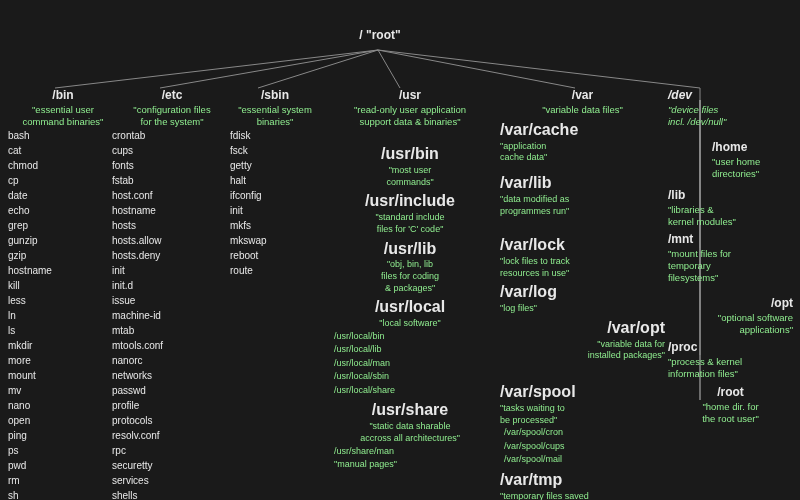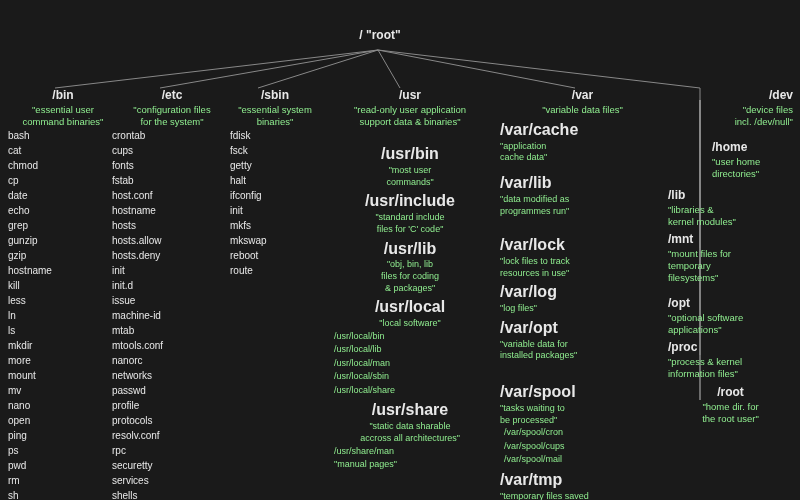--- a/index.html
+++ b/index.html
@@ -158,59 +158,59 @@
         <div class="sub-desc">"data modified as<br>programmes run"</div>
       </div>
       <div style="margin-top:18px;">
         <div class="sub-label">/var/lock</div>
         <div class="sub-desc">"lock files to track<br>resources in use"</div>
       </div>
       <div style="margin-top:3px;">
         <div class="sub-label">/var/log</div>
         <div class="sub-desc">"log files"</div>
       </div>
-      <div style="margin-top:3px;">
+      <div style="margin-top:3px;text-align:right;">
         <div class="sub-label">/var/opt</div>
         <div class="sub-desc">"variable data for<br>installed packages"</div>
       </div>
       <div style="margin-top:20px;">
         <div class="sub-label">/var/spool</div>
         <div class="sub-desc">"tasks waiting to<br>be processed"</div>
         <div class="sub-items">
           /var/spool/cron<br>/var/spool/cups<br>/var/spool/mail
         </div>
       </div>
       <div style="margin-top:3px;">
         <div class="sub-label">/var/tmp</div>
         <div class="sub-desc">"temporary files saved<br>between reboots"</div>
       </div>
     </div>
   </div>
 
-  <div class="node" style="left:668px; top:88px; width:125px; text-align:right;">
+  <div class="node" style="left:668px; top:88px; width:125px; text-align:left;font-style:italic;">
     <div class="label">/dev</div>
     <div class="desc">"device files<br>incl. /dev/null"</div>
   </div>
 
   <div class="node" style="left:668px; top:140px; width:125px; text-align:left;margin-left:44px;">
     <div class="label">/home</div>
     <div class="desc">"user home<br>directories"</div>
   </div>
 
   <div class="node" style="left:668px; top:188px; width:125px; text-align:left;">
     <div class="label">/lib</div>
     <div class="desc">"libraries &amp;<br>kernel modules"</div>
   </div>
 
   <div class="node" style="left:668px; top:232px; width:125px; text-align:left;">
     <div class="label">/mnt</div>
     <div class="desc">"mount files for<br>temporary<br>filesystems"</div>
   </div>
 
-  <div class="node" style="left:668px; top:296px; width:125px; text-align:left;">
+  <div class="node" style="left:668px; top:296px; width:125px; text-align:right;">
     <div class="label">/opt</div>
     <div class="desc">"optional software<br>applications"</div>
   </div>
 
   <div class="node" style="left:668px; top:340px; width:125px; text-align:left;">
     <div class="label">/proc</div>
     <div class="desc">"process &amp; kernel<br>information files"</div>
   </div>
 
   <div class="node" style="left:668px; top:385px; width:125px; text-align:center;">

